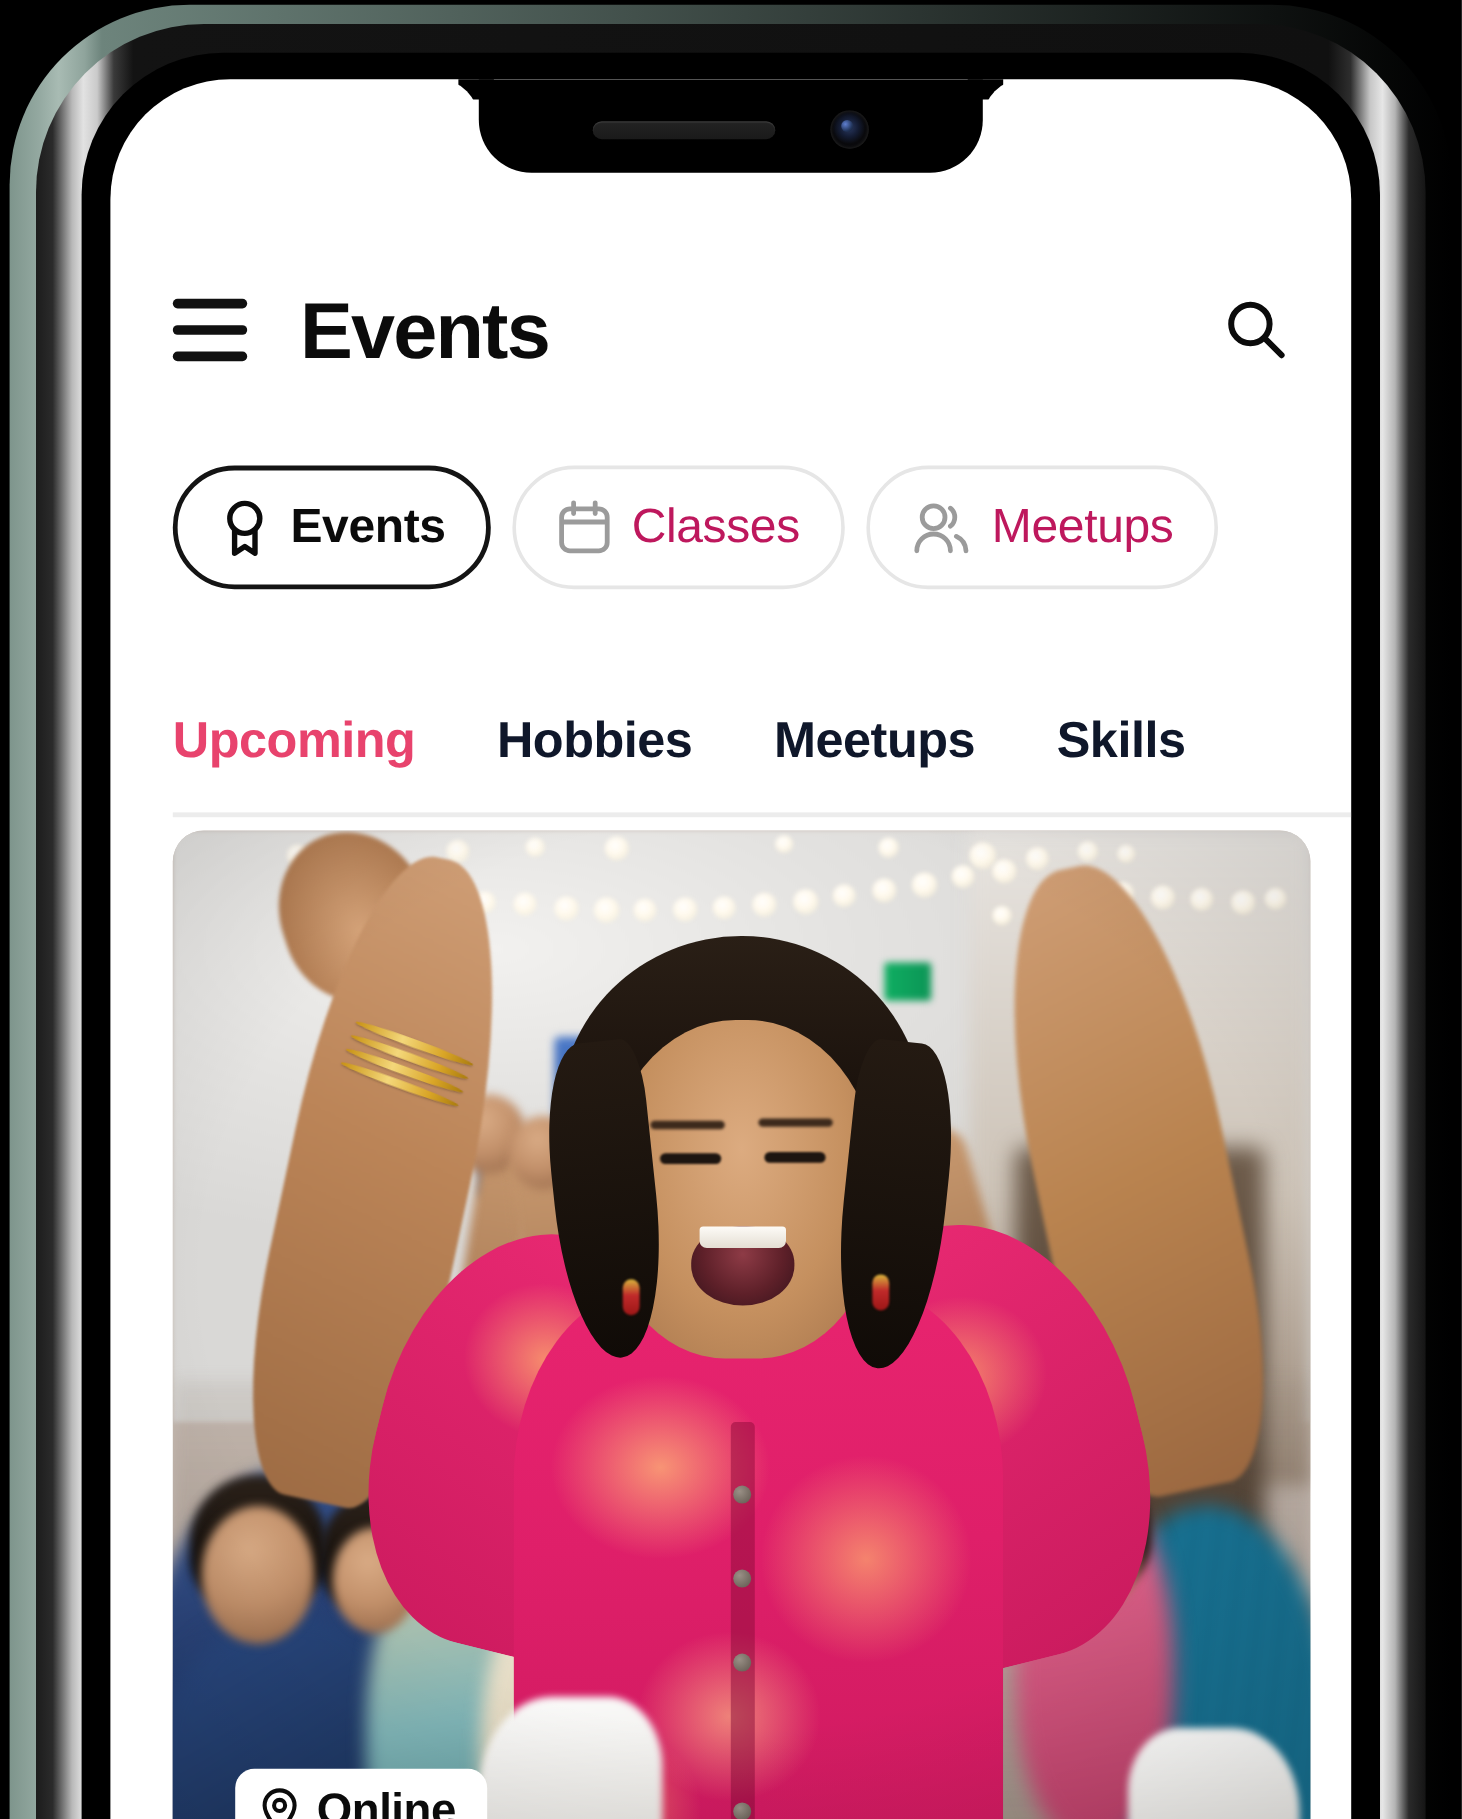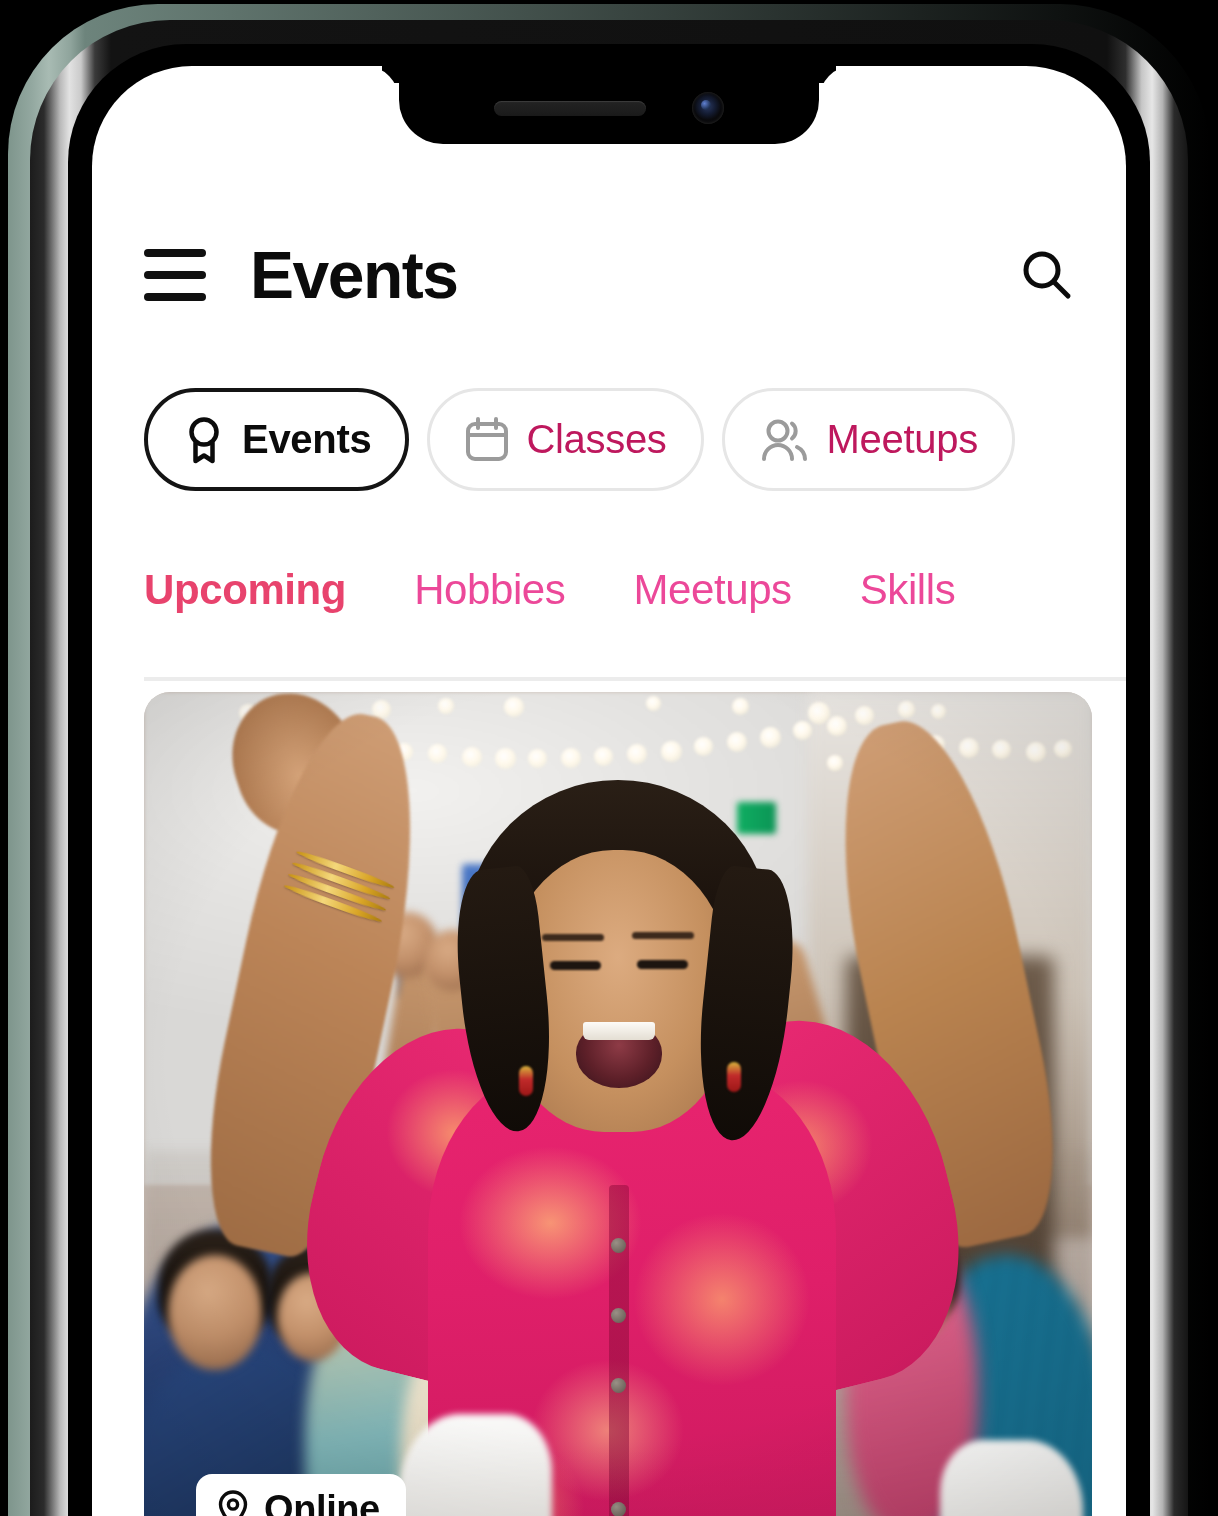--- a/index.html
+++ b/index.html
@@ -242,34 +242,34 @@
     letter-spacing: -0.3px;
   }
   .pill.active .pill-label {
     color: #0b0b0b;
     font-weight: 700;
   }
 
   
   #tab-row {
     position: absolute;
-    top: 463px; left: 0;
+    top: 490px; left: 0;
     width: 100%;
     height: 122px;
     display: flex;
     align-items: center;
     gap: 68px;
     padding: 0 0 0 52px;
     overflow: hidden;
     white-space: nowrap;
   }
   .tab {
     font-size: 42px;
-    color: #ec4899;
-    font-weight: 400;
+    color: #0f172a;
+    font-weight: 700;
     letter-spacing: -0.4px;
     cursor: pointer;
     flex: 0 0 auto;
   }
   .tab.active { color: #e8436d; font-weight: 600; }
   #tab-divider {
     position: absolute;
     top: 611px;
     left: 52px;
     right: 0;

